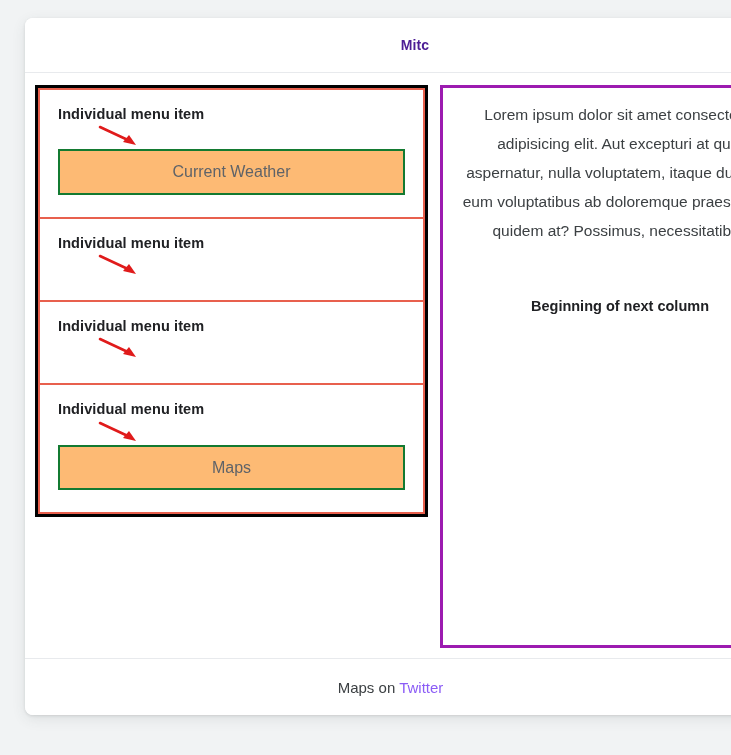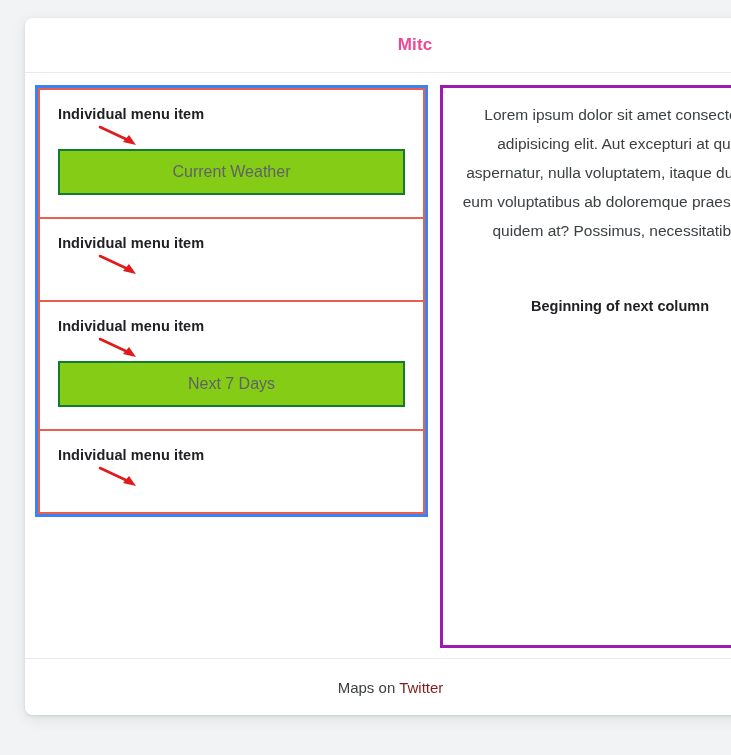--- a/index.html
+++ b/index.html
@@ -33,40 +33,40 @@
   
   .card-header {
     height: 55px;
     border-bottom: 1px solid #e8eaed;
     display: flex;
     align-items: center;
     justify-content: center;
     background: #ffffff;
   }
   .card-title {
-    font-size: 17px;
+    font-size: 14px;
     font-weight: bold;
-    color: #ec4899;
+    color: #4c1d95;
     letter-spacing: .1px;
     white-space: nowrap;
   }
 
   
   .card-body {
     display: flex;
     align-items: flex-start;
     padding: 12px 0 0 10px;
     gap: 12px;
   }
 
   
   .menu-column {
     width: 393px;
     flex: 0 0 393px;
-    border: 3px solid #3b82f6;
+    border: 3px solid #000000;
     background: #ffffff;
   }
 
   .menu-item {
     border: 2px solid #e8604d;
     margin-top: -2px;          
     padding: 16px 18px 22px 18px;
     background: #ffffff;
     position: relative;
   }
@@ -84,21 +84,21 @@
     height: 26px;
     padding-left: 38px;
     display: block;
   }
   .arrow-wrap svg { display: block; }
 
   .menu-button {
     display: block;
     width: 100%;
     border: 2px solid #137a31;
-    background: #84cc16;
+    background: #fdba74;
     color: #5f6368;
     font-family: "Liberation Sans", sans-serif;
     font-size: 16px;
     font-weight: 400;
     text-align: center;
     padding: 11px 8px;
     line-height: 1.2;
     cursor: pointer;
   }
 
@@ -139,21 +139,21 @@
     align-items: center;
     justify-content: center;
     width: 731px;           
     background: #ffffff;
   }
   .footer-text {
     font-size: 15px;
     color: #3c4043;
   }
   .footer-link {
-    color: #7f1d1d;
+    color: #8b5cf6;
     text-decoration: none;
     cursor: pointer;
     text-align: right;
   }
 </style>
 </head>
 <body>
 
 <div class="page">
 
@@ -187,31 +187,31 @@
       </div>
 
       <div class="menu-item">
         <div class="menu-item-label">Individual menu item</div>
         <span class="arrow-wrap">
           <svg width="60" height="26" viewBox="0 0 60 26">
             <line x1="4" y1="4" x2="34" y2="18" stroke="#e01b1b" stroke-width="2.6" stroke-linecap="round"></line>
             <polygon points="40,22 27,19 33,12" fill="#e01b1b"></polygon>
           </svg>
         </span>
-        <button class="menu-button">Next 7 Days</button>
-      </div>
-
-      <div class="menu-item">
-        <div class="menu-item-label">Individual menu item</div>
-        <span class="arrow-wrap">
-          <svg width="60" height="26" viewBox="0 0 60 26">
-            <line x1="4" y1="4" x2="34" y2="18" stroke="#e01b1b" stroke-width="2.6" stroke-linecap="round"></line>
-            <polygon points="40,22 27,19 33,12" fill="#e01b1b"></polygon>
-          </svg>
-        </span>
+      </div>
+
+      <div class="menu-item">
+        <div class="menu-item-label">Individual menu item</div>
+        <span class="arrow-wrap">
+          <svg width="60" height="26" viewBox="0 0 60 26">
+            <line x1="4" y1="4" x2="34" y2="18" stroke="#e01b1b" stroke-width="2.6" stroke-linecap="round"></line>
+            <polygon points="40,22 27,19 33,12" fill="#e01b1b"></polygon>
+          </svg>
+        </span>
+        <button class="menu-button">Maps</button>
       </div>
 
     </div>
 
     <div class="text-column">
       <p class="lorem-text">Lorem ipsum dolor sit amet consectetur adipisicing elit. Aut excepturi at quia aspernatur, nulla voluptatem, itaque ducimus eum voluptatibus ab doloremque praesentium quidem at? Possimus, necessitatibus</p>
       <div class="next-column-text">Beginning of next column</div>
     </div>
 
   </div>

